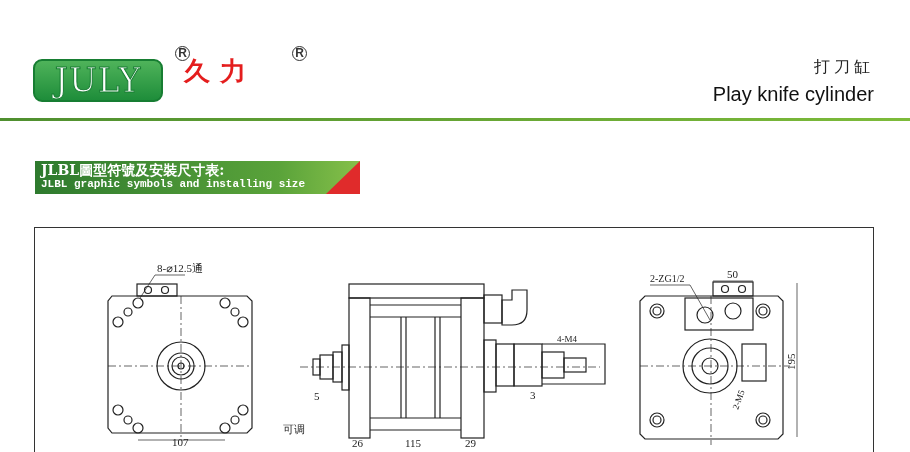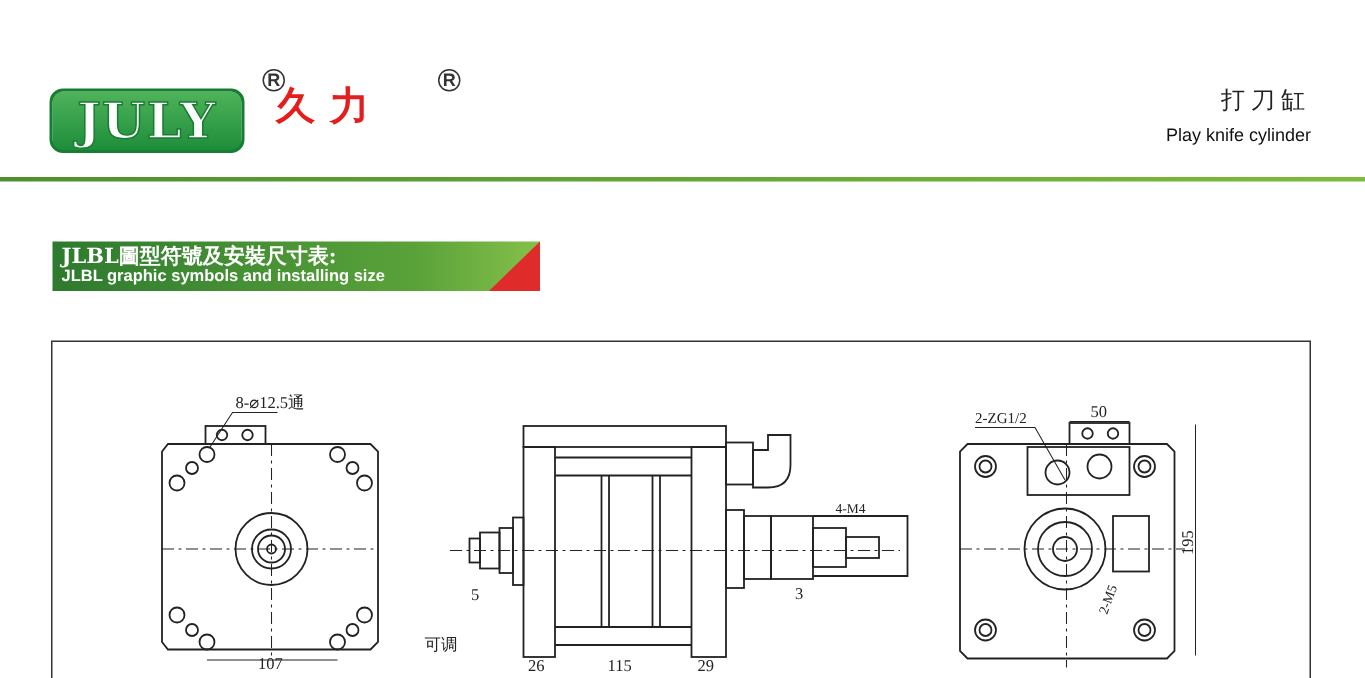--- a/index.html
+++ b/index.html
@@ -1,32 +1,32 @@
 <!DOCTYPE html>
 <html><head>
 <meta charset="utf-8">
 <style>
   html,body{margin:0;padding:0;background:#fff;}
   body{width:910px;height:452px;position:relative;overflow:hidden;font-family:"Liberation Sans",sans-serif;}
   .logo-july{position:absolute;left:33px;top:59px;width:130px;height:43px;border-radius:9px;
     background:linear-gradient(#4fb35a,#1e8d3a);border:2px solid #177d32;box-sizing:border-box;
     display:flex;align-items:center;justify-content:center;}
-  .logo-july span{font-family:"DejaVu Serif",serif;font-weight:bold;font-size:33px;color:#fff;letter-spacing:1px;
+  .logo-july span{font-family:"DejaVu Serif",serif;font-weight:normal;font-size:33px;color:#fff;letter-spacing:1px;
     -webkit-text-stroke:1px #177d32;line-height:1;}
   .reg{position:absolute;font-size:12px;color:#333;width:13px;height:13px;border:1.5px solid #333;border-radius:50%;
     text-align:center;line-height:13px;font-weight:bold;}
   .logo-cn{position:absolute;left:184px;top:58px;font-size:26px;font-weight:bold;color:#e41d1d;
     font-family:"DejaVu Sans",sans-serif;letter-spacing:10px;line-height:1;}
   .title-cn{position:absolute;right:36px;top:57px;font-size:16px;color:#222;font-family:"DejaVu Serif",serif;letter-spacing:4px;}
-  .title-en{position:absolute;right:36px;top:83px;font-size:12px;color:#111;}
+  .title-en{position:absolute;right:36px;top:83px;font-size:20px;color:#111;}
   .hrule{position:absolute;left:0;top:118px;width:910px;height:3px;background:linear-gradient(90deg,#4f8f2f,#7dbb3a);}
   .banner{position:absolute;left:35px;top:161px;width:325px;height:33px;background:linear-gradient(90deg,#2e7a2e,#5aa33a 75%,#86c04a);overflow:hidden;}
   .banner .tri{position:absolute;right:0;top:0;width:0;height:0;border-left:34px solid transparent;border-bottom:33px solid #e02b2b;}
   .banner .l1{position:absolute;left:6px;top:1px;color:#fff;font-family:"DejaVu Serif",serif;font-size:14px;font-weight:bold;white-space:nowrap;}
-  .banner .l2{position:absolute;left:6px;top:17px;color:#fff;font-family:Liberation Sans, sans-serif;font-size:11px;font-weight:bold;white-space:nowrap;}
+  .banner .l2{position:absolute;left:6px;top:17px;color:#fff;font-family:Liberation Mono, monospace;font-size:11px;font-weight:bold;white-space:nowrap;}
   .drawing{position:absolute;left:34px;top:227px;width:840px;height:240px;border:1.5px solid #333;box-sizing:border-box;}
   svg text{font-family:"Liberation Serif",serif;fill:#222;}
 </style>
 </head>
 <body>
 
 <div class="logo-july">
   <span>JULY</span>
 </div>
 <div class="reg" style="left:175px;top:46px;">R</div>

